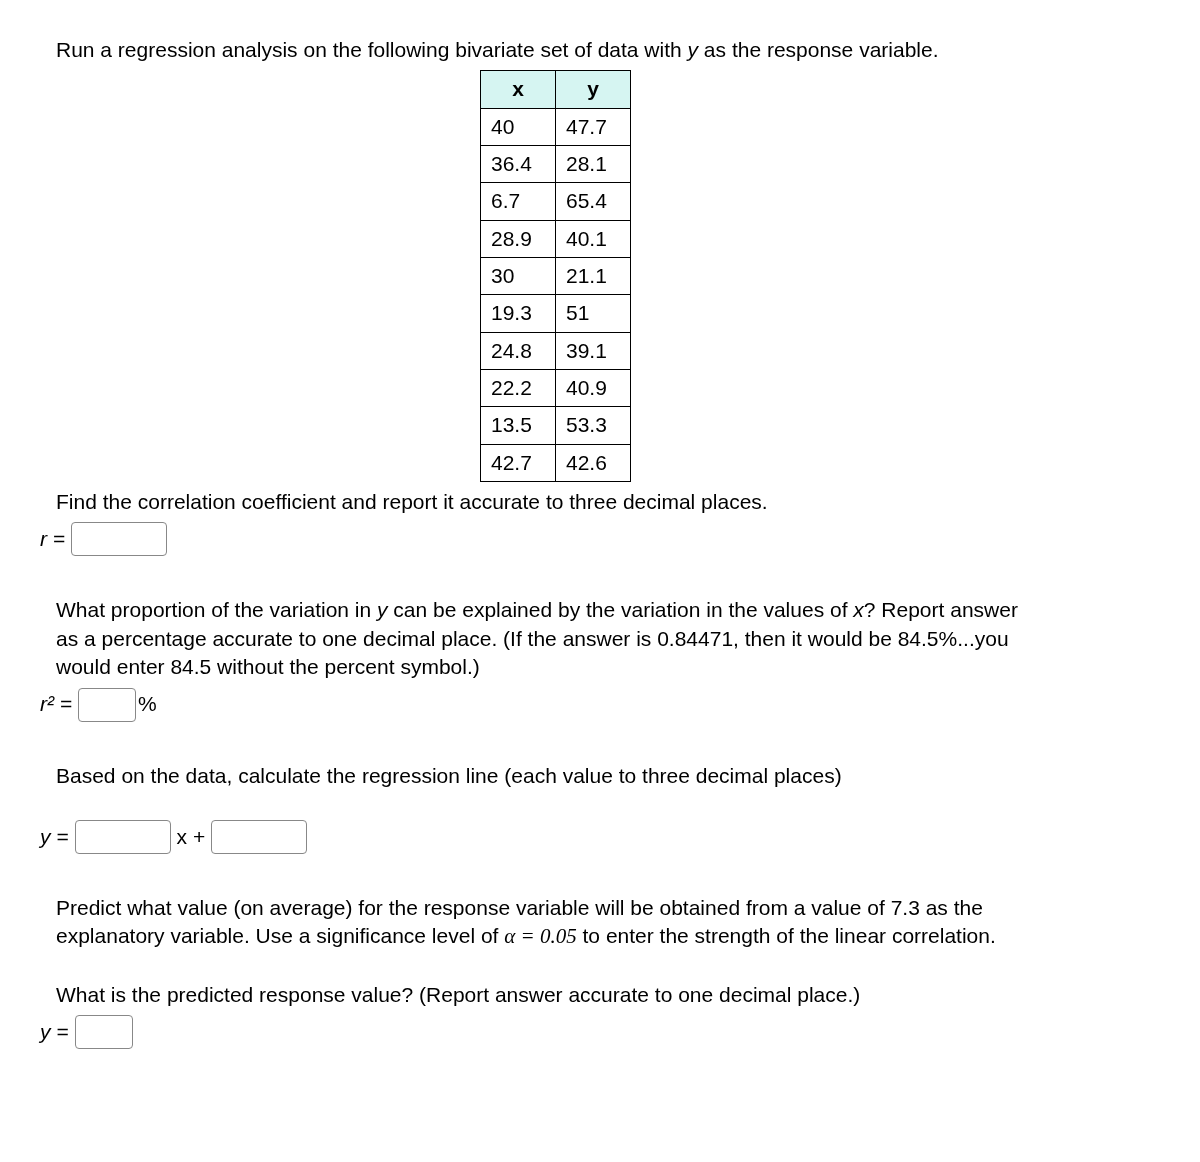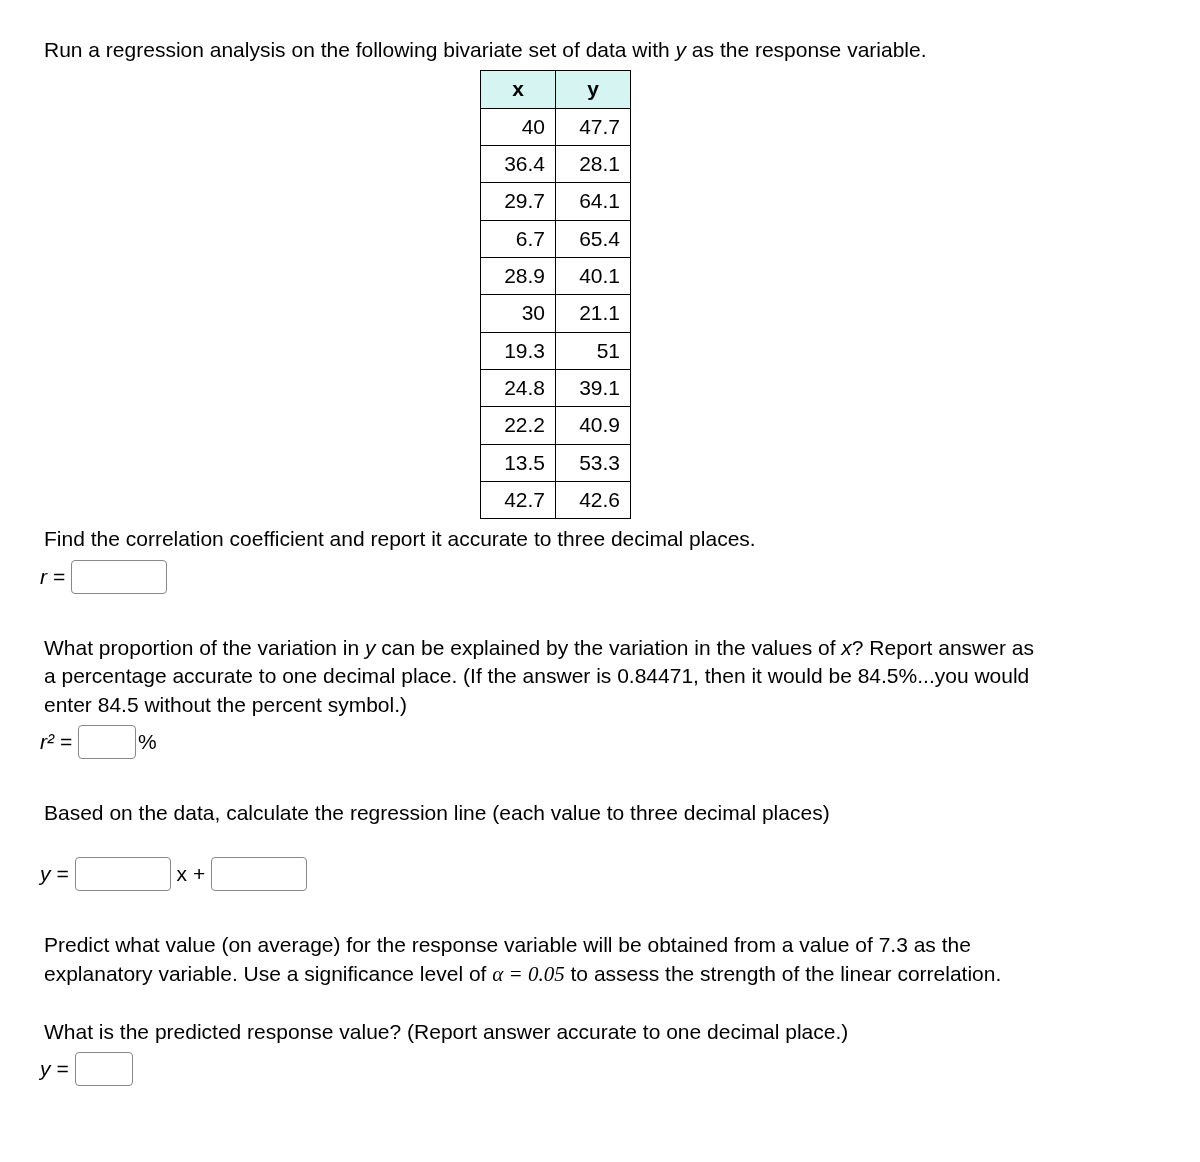--- a/index.html
+++ b/index.html
@@ -9,39 +9,38 @@
     margin: 0;
     padding: 36px 40px;
     line-height: 1.35;
     width: 1200px;
     box-sizing: border-box;
   }
   .content {
     max-width: 1000px;
   }
   p {
-    margin: 0 0 6px 4px;
+    margin: 0 0 6px 16px;
   }
   .data-table {
     border-collapse: collapse;
     margin: 4px auto 6px 440px;
     font-size: 21px;
   }
   .data-table th {
     border: 1px solid #000;
     background: #d6f5f2;
     padding: 4px 14px;
     font-weight: bold;
     text-align: center;
     min-width: 46px;
   }
   .data-table td {
     border: 1px solid #000;
     padding: 4px 10px;
-    text-align: right;
     min-width: 46px;
   }
   .inline-row {
     display: flex;
     align-items: center;
     gap: 6px;
     margin-top: 6px;
   }
   .inline-row .label {
     font-style: italic;
@@ -79,24 +78,20 @@
       </tr>
     </thead>
     <tbody id="table-body">
         <tr>
           <td>40</td>
           <td>47.7</td>
         </tr>
         <tr>
           <td>36.4</td>
           <td>28.1</td>
-        </tr>
-        <tr>
-          <td>29.7</td>
-          <td>64.1</td>
         </tr>
         <tr>
           <td>6.7</td>
           <td>65.4</td>
         </tr>
         <tr>
           <td>28.9</td>
           <td>40.1</td>
         </tr>
         <tr>
@@ -149,21 +144,21 @@
 
   <div class="inline-row section-gap-sm">
     <span class="label">y =</span>
     <input type="text" class="w-med" style="">
     <span>x +</span>
     <input type="text" class="w-med" style="">
   </div>
 
   <div class="section-gap">
     <p>
-      <span>Predict what value (on average) for the response variable will be obtained from a value of 7.3 as the explanatory variable. Use a significance level of </span><span class="math-alpha">α = 0.05</span><span> to assess the strength of the linear correlation.</span>
+      <span>Predict what value (on average) for the response variable will be obtained from a value of 7.3 as the explanatory variable. Use a significance level of </span><span class="math-alpha">α = 0.05</span><span> to enter the strength of the linear correlation.</span>
     </p>
   </div>
 
   <div class="section-gap-sm">
     <p>What is the predicted response value?  (Report answer accurate to one decimal place.)</p>
     <div class="inline-row">
       <span class="label">y =</span>
       <input type="text" class="w-small" style="">
     </div>
   </div>

